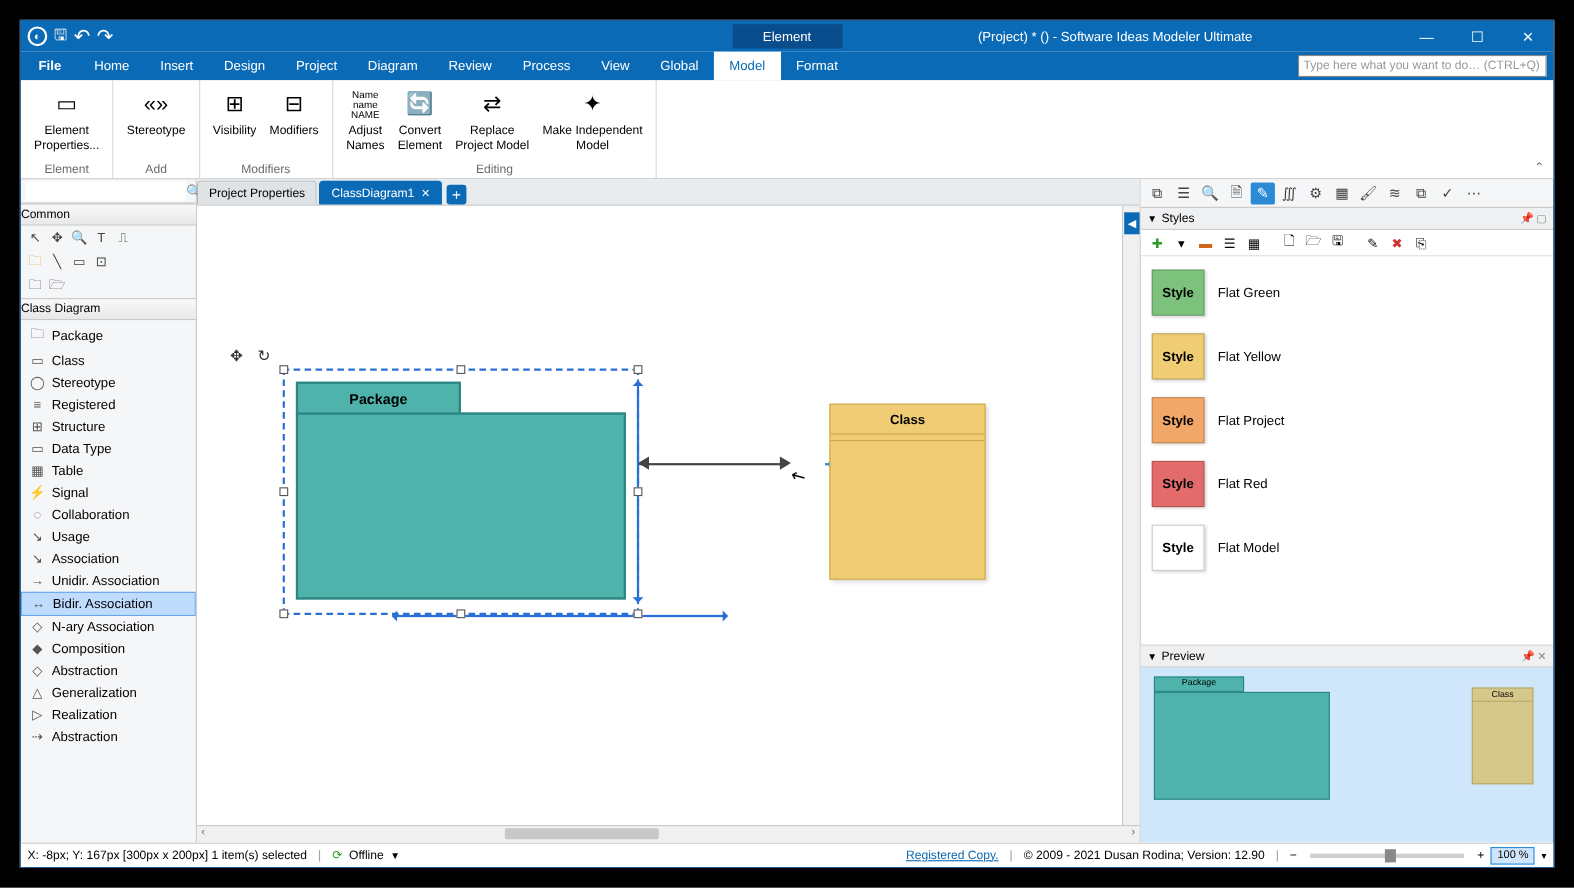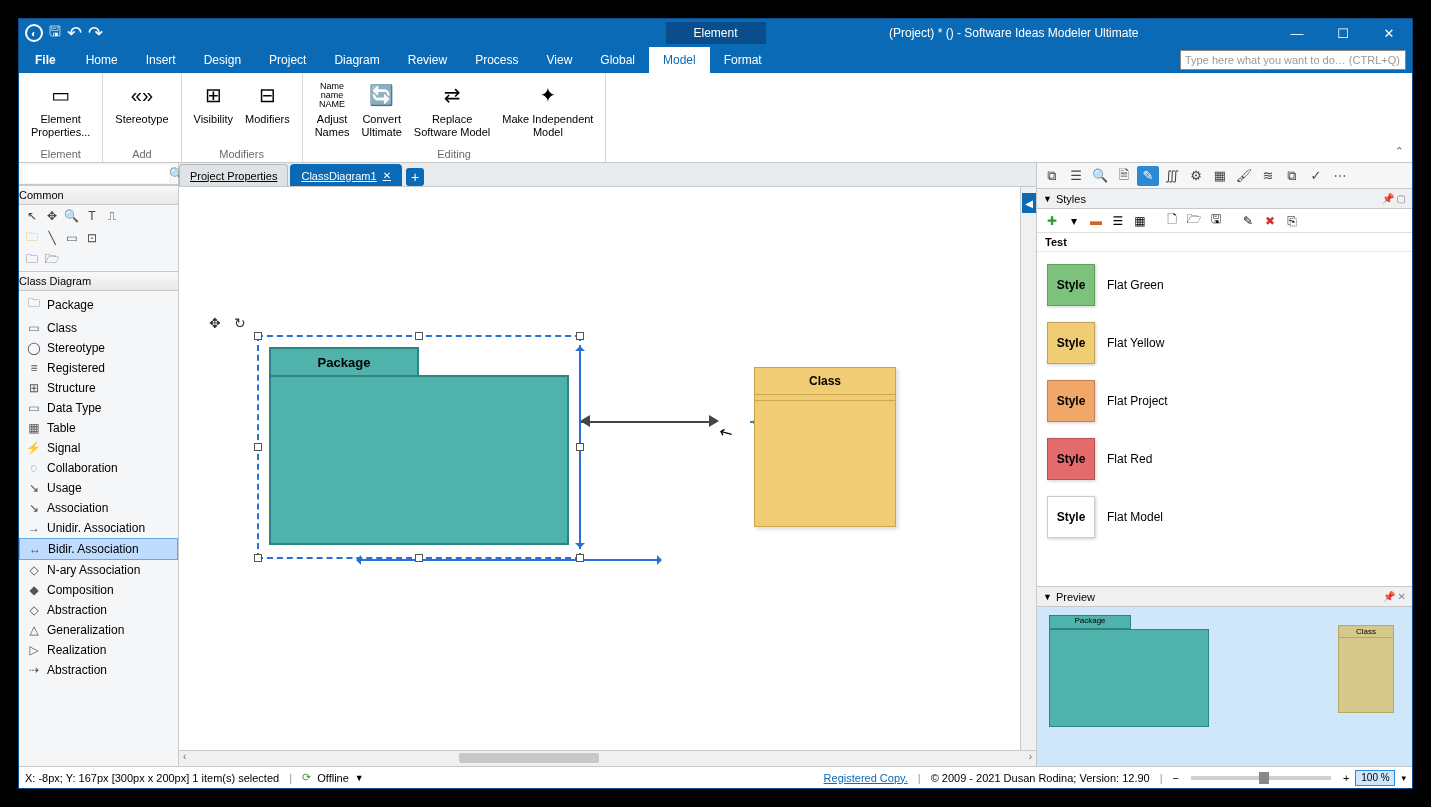--- a/index.html
+++ b/index.html
@@ -32,21 +32,21 @@
 .search-small input { flex: 1; border: none; background: #fff; height: 18px; font-size: 11px; padding: 0 2px; }
 .search-small-icon { width: 16px; font-size: 12px; color: #666; cursor: pointer; }
 .panel-header { background: linear-gradient(#f9f9f9,#e8e8e8); border-bottom: 1px solid #c8c8c8; border-top: 1px solid #c8c8c8; padding: 3px 0; font-size: 11px; }
 .tool-row { display: flex; gap: 2px; padding: 2px 4px; }
 .tool-icon { width: 18px; height: 18px; display: flex; align-items: center; justify-content: center; font-size: 12px; cursor: pointer; color: #444; }
 .tree-item { display: flex; align-items: center; gap: 6px; padding: 3px 8px; font-size: 12px; cursor: pointer; border-bottom: 0; }
 .tree-item.selected { background: #bfdcff; border: 1px solid #6aa5e8; }
 .tree-icon { width: 14px; display: inline-flex; justify-content: center; color: #555; }
 .center-area { flex: 1; display: flex; flex-direction: column; position: relative; }
 .tabbar { height: 24px; background: #e8ecef; border-bottom: 1px solid #c8c8c8; display: flex; align-items: flex-end; }
-.tab { height: 22px; padding: 0 10px; display: flex; align-items: center; gap: 6px; font-size: 11px; background: #dfe3e6; border: 1px solid #b8b8b8; border-bottom: none; border-radius: 4px 4px 0 0; margin-right: 2px; cursor: pointer; text-decoration: underline; }
+.tab { height: 22px; padding: 0 10px; display: flex; align-items: center; gap: 6px; font-size: 11px; background: #dfe3e6; border: 1px solid #b8b8b8; border-bottom: none; border-radius: 4px 4px 0 0; margin-right: 2px; cursor: pointer; }
 .tab.active { background: #0a6ab5; color: #fff; border-color: #0a6ab5; }
 .tab-close { font-size: 10px; color: #fff; cursor: pointer; }
 .tab-add { width: 18px; height: 18px; background: #0a6ab5; color: #fff; display: flex; align-items: center; justify-content: center; border-radius: 3px; margin-left: 2px; cursor: pointer; font-size: 14px; }
 .canvas { flex: 1; background: #fff; position: relative; overflow: hidden; }
 .canvas-scroll-h { height: 16px; background: #f0f0f0; border-top: 1px solid #c8c8c8; position: relative; }
 .canvas-scroll-h-thumb { position: absolute; left: 280px; width: 140px; top: 2px; height: 10px; background: #c8c8c8; border-radius: 2px; }
 .right-strip { width: 16px; background: #f0f0f0; border-left: 1px solid #c8c8c8; position: relative; }
 .package-shape { position: absolute; left: 90px; top: 160px; width: 300px; height: 200px; }
 .package-tab { width: 150px; height: 30px; background: #4fb3ab; border: 2px solid #2a8583; display: flex; align-items: center; justify-content: center; font-weight: bold; font-size: 13px; }
 .package-body { width: 300px; height: 170px; background: #4fb3ab; border: 2px solid #2a8583; margin-top: -2px; }
@@ -180,26 +180,26 @@
     <div class="ribbon-group">
       <div class="ribbon-btns">
         <div class="ribbon-btn">
           <span class="ribbon-btn-icon" style="font-size:9px;line-height:1">Name<br>name<br>NAME</span>
           <span style="white-space:pre-line">Adjust
 Names</span>
         </div>
         <div class="ribbon-btn">
           <span class="ribbon-btn-icon">🔄</span>
           <span style="white-space:pre-line">Convert
-Ultimate</span>
+Element</span>
         </div>
         <div class="ribbon-btn">
           <span class="ribbon-btn-icon">⇄</span>
           <span style="white-space:pre-line">Replace
-Software Model</span>
+Project Model</span>
         </div>
         <div class="ribbon-btn">
           <span class="ribbon-btn-icon">✦</span>
           <span style="white-space:pre-line">Make Independent
 Model</span>
         </div>
       </div>
       <div class="ribbon-group-label">Editing</div>
     </div>
     <div class="ribbon-collapse">⌃</div>
@@ -402,21 +402,20 @@
           <span class="st-btn">▦</span>
           <span style="width:6px"></span>
           <span class="st-btn">🗋</span>
           <span class="st-btn">🗁</span>
           <span class="st-btn">🖫</span>
           <span style="width:6px"></span>
           <span class="st-btn">✎</span>
           <span class="st-btn" style="color:#d03030">✖</span>
           <span class="st-btn">⎘</span>
         </div>
-        <div class="styles-subhead">Test</div>
         <div class="styles-list" id="styles-list">
             <div class="style-item">
               <div class="style-swatch sw-green">Style</div>
               <span>Flat Green</span>
             </div>
             <div class="style-item">
               <div class="style-swatch sw-yellow">Style</div>
               <span>Flat Yellow</span>
             </div>
             <div class="style-item">

